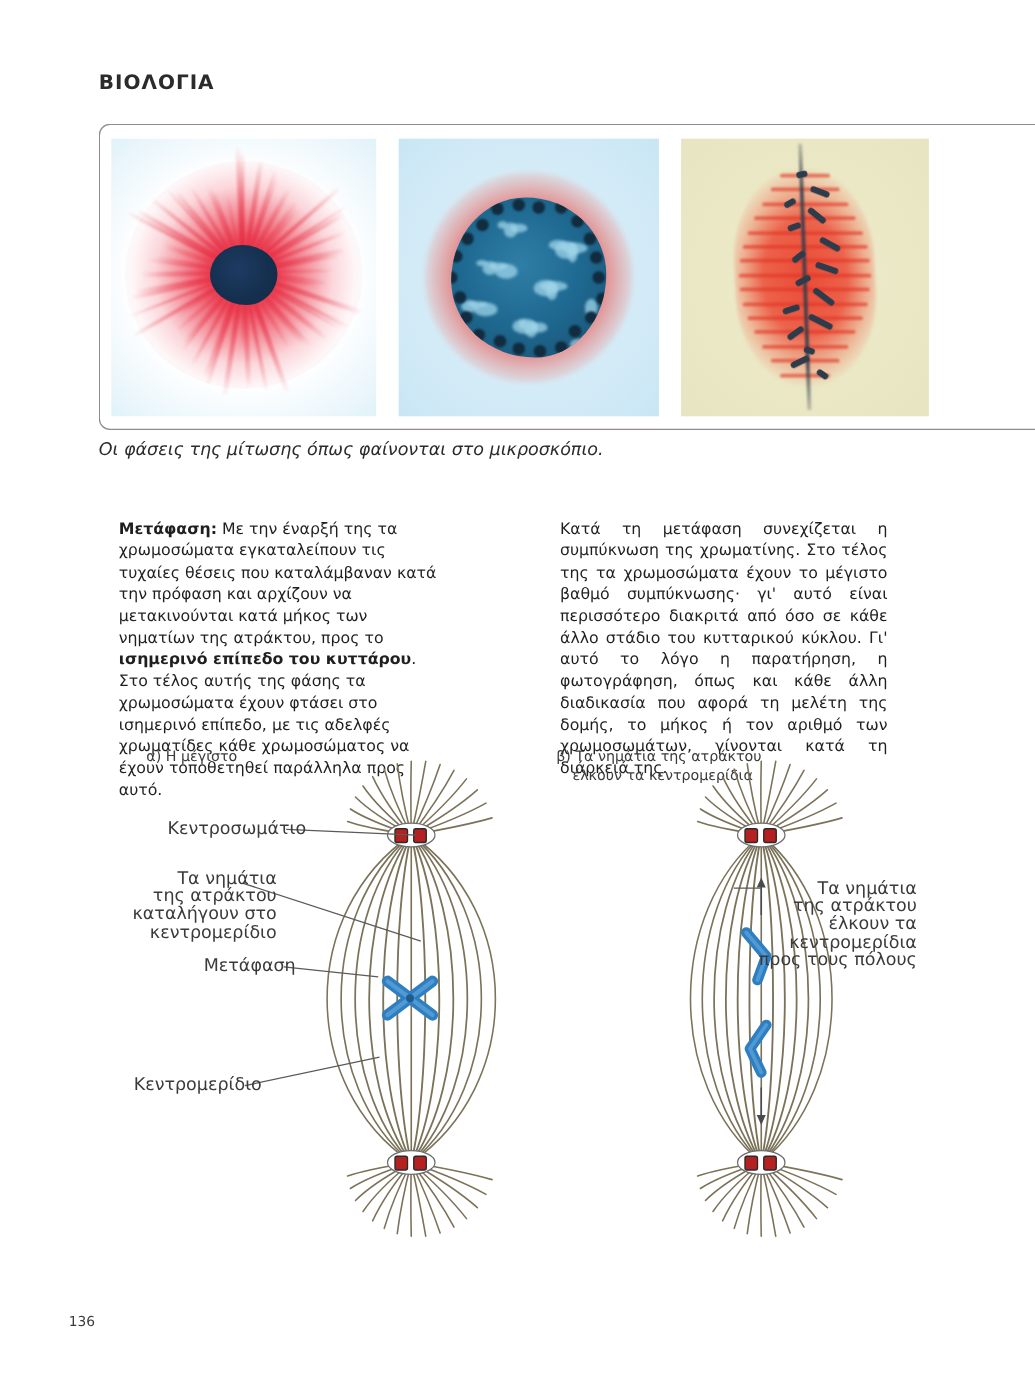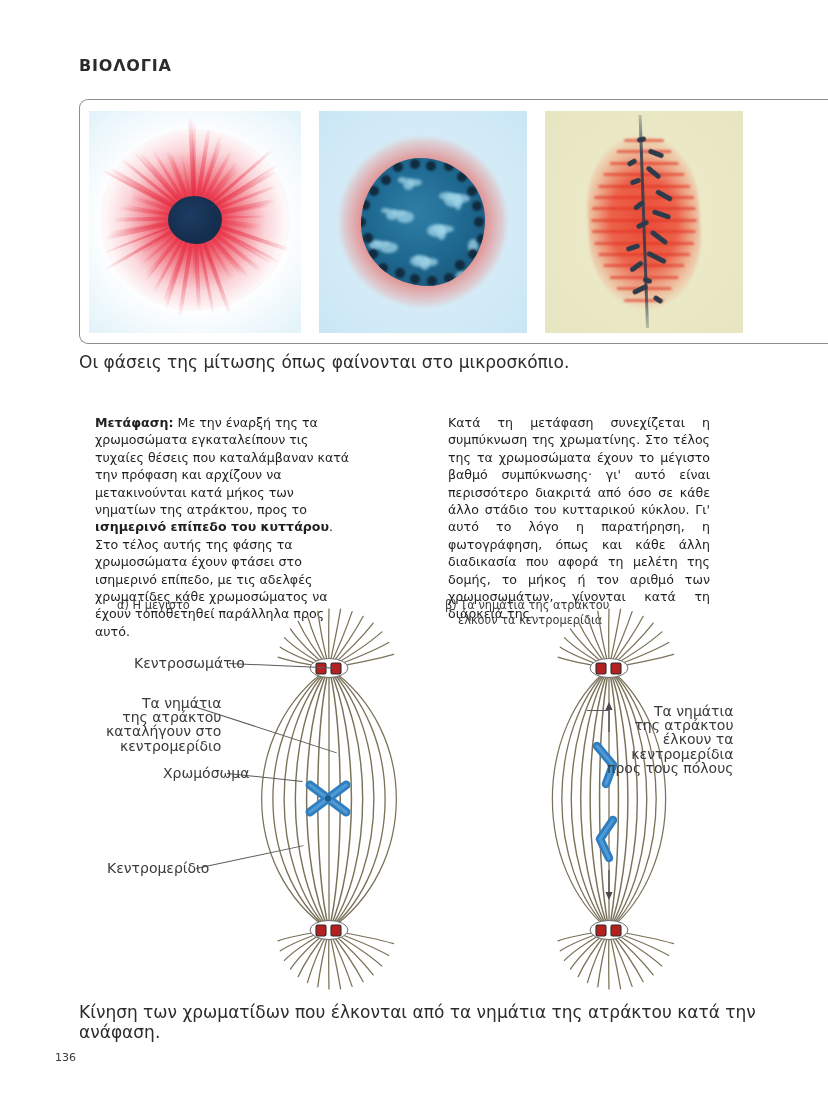--- a/index.html
+++ b/index.html
@@ -173,21 +173,22 @@
     left: 50%; top: 2%;
     width: 3.4px; height: 96%;
     transform: translateX(-50%) rotate(-2deg);
     background: linear-gradient(to bottom, rgba(45,59,74,0.25), rgba(45,59,74,0.85) 18%, rgba(45,59,74,0.85) 82%, rgba(45,59,74,0.25));
     filter: blur(0.7px);
   }
 
   
   .caption {
     position: absolute;
-    font-size: 17px;
+    font-style: italic;
+    font-size: 14px;
     color: #2b2b2b;
   }
   .caption-top { left: 79px; top: 352px; }
   .caption-bottom { left: 79px; top: 1002px; }
 
   
   .col {
     position: absolute;
     top: 398px;
     width: 294px;
@@ -587,25 +588,24 @@
     <div class="leader" style="left:115px; top:120px; width:150px; transform: rotate(18deg);"></div>
     <div class="leader" style="left:148px; top:187px; width:76px;  transform: rotate(6deg);"></div>
     <div class="leader" style="left:117px; top:282px; width:110px; transform: rotate(-12deg);"></div>
     <div class="leader" style="left:508px; top:124px; width:22px;  transform: rotate(0deg);"></div>
 
     <div class="fig-label lbl-centrosome">Κεντροσωμάτιο</div>
     <div class="fig-label lbl-fibers">Τα νημάτια
 της ατράκτου
 καταλήγουν στο
 κεντρομερίδιο</div>
-    <div class="fig-label lbl-chromosome">Χρωμόσωμα</div>
+    <div class="fig-label lbl-chromosome">Μετάφαση</div>
     <div class="fig-label lbl-centromere">Κεντρομερίδιο</div>
     <div class="fig-label lbl-right">Τα νημάτια
 της ατράκτου
 έλκουν τα
 κεντρομερίδια
 προς τους πόλους</div>
   </div>
 
-  <div class="caption caption-bottom">Κίνηση των χρωματίδων που έλκονται από τα νημάτια της ατράκτου κατά την ανάφαση.</div>
 
   <div class="folio">136</div>
 </div>
 
 </body></html>

